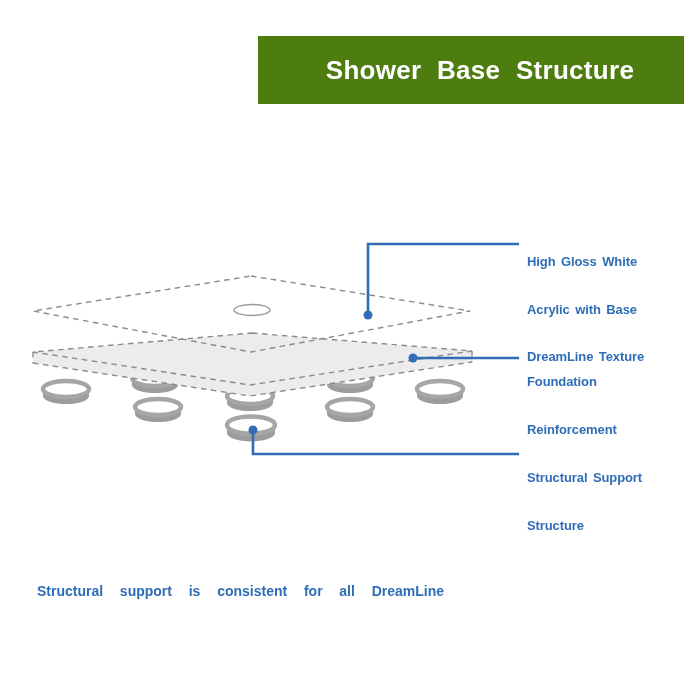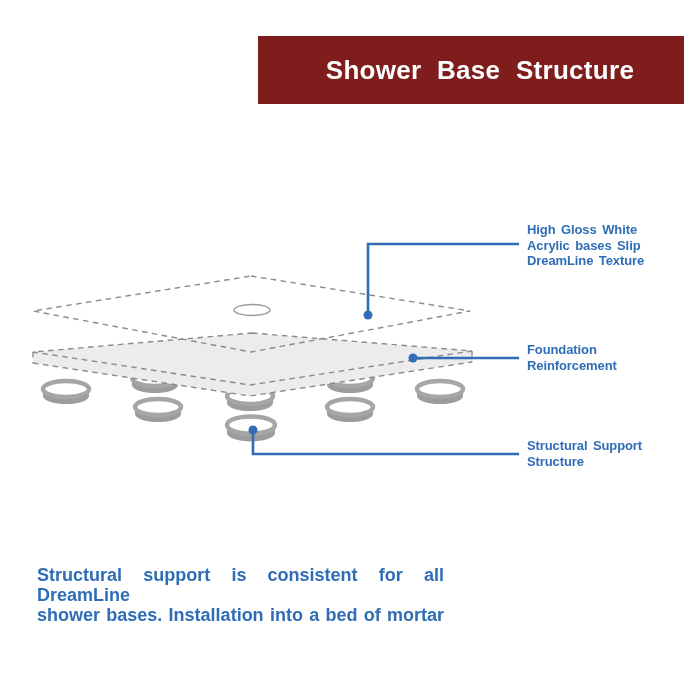--- a/index.html
+++ b/index.html
@@ -3,36 +3,36 @@
 <meta charset="utf-8">
 <style>
   html,body{margin:0;padding:0;}
   body{
     width:700px;height:700px;position:relative;background:#ffffff;
     font-family:"Liberation Sans","DejaVu Sans",sans-serif;
     overflow:hidden;
   }
   .banner{
     position:absolute;left:258px;top:36px;width:426px;height:68px;
-    background:#7f1d1d;display:flex;align-items:center;justify-content:center;
+    background:#4d7c0f;display:flex;align-items:center;justify-content:center;
     padding-left:18px;box-sizing:border-box;
   }
   .banner h1{
     margin:0;color:#ffffff;font-size:26px;font-weight:bold;
     letter-spacing:0.3px;word-spacing:8px;white-space:nowrap;
   }
   .diagram-svg{position:absolute;left:0;top:0;}
   .callout{
     position:absolute;left:527px;color:#2f6db6;font-weight:bold;
     font-size:13px;line-height:15.5px;letter-spacing:-0.1px;word-spacing:2px;
   }
-  .callout div{white-space:nowrap;}
+  .callout div{white-space:nowrap;margin-top:32px;}
   .footnote{
-    position:absolute;left:37px;top:565px;width:407px;
-    color:#2f6db6;font-weight:bold;font-size:18px;line-height:20px;
+    position:absolute;left:37px;top:581px;width:407px;
+    color:#2f6db6;font-weight:bold;font-size:14px;line-height:20px;
   }
   .footnote .just{text-align:justify;text-align-last:justify;}
   .footnote div{white-space:nowrap-none;}
 </style>
 </head>
 <body>
 
 <div class="banner">
   <h1>Shower Base Structure</h1>
 </div>
@@ -92,30 +92,29 @@
   </g>
   <g fill="#2f6db6">
     <circle cx="368" cy="315" r="4.5"></circle>
     <circle cx="413" cy="358" r="4.5"></circle>
     <circle cx="253" cy="430" r="4.5"></circle>
   </g>
 </svg>
 
 <div class="callout" style="top:222px;">
   <div>High Gloss White</div>
-  <div>Acrylic bases Slip</div>
+  <div>Acrylic with Base</div>
   <div>DreamLine Texture</div>
 </div>
 
 <div class="callout" style="top:342px;">
   <div>Foundation</div>
   <div>Reinforcement</div>
 </div>
 
 <div class="callout" style="top:438px;">
   <div>Structural Support</div>
   <div>Structure</div>
 </div>
 
 <div class="footnote">
   <div class="just">Structural support is consistent for all DreamLine</div>
-  <div class="just">shower bases. Installation into a bed of mortar</div>
 </div>
 
 </body></html>

